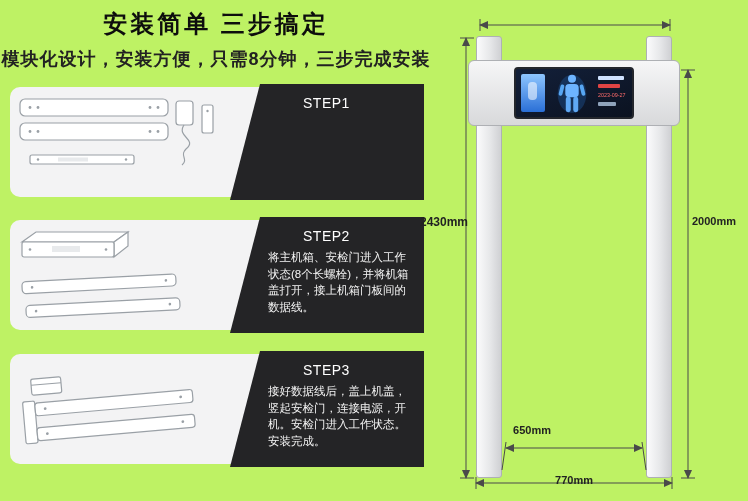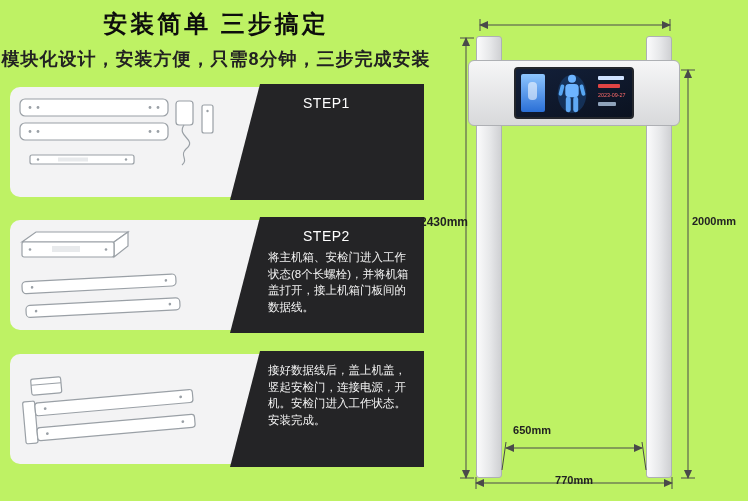--- a/index.html
+++ b/index.html
@@ -137,20 +137,21 @@
             <rect class="lineart" x="20" y="36" width="158" height="13" rx="3"></rect>
             <circle class="dot" cx="30" cy="42.5" r="1.4"></circle>
               <circle class="dot" cx="166" cy="42.5" r="1.4"></circle>
             <rect class="lineart" x="20" y="61" width="158" height="13" rx="3"></rect>
             <circle class="dot" cx="30" cy="67.5" r="1.4"></circle>
               <circle class="dot" cx="166" cy="67.5" r="1.4"></circle>
           </g>
         </svg>
       </div>
       <div class="step-black">
+        <div class="step-label">STEP3</div>
         <div class="step-text">接好数据线后，盖上机盖，竖起安检门，连接电源，开机。安检门进入工作状态。安装完成。</div>
       </div>
     </div>
 
   </div>
 
   <div class="diagram">
 
     <div class="pillar left"></div>
     <div class="pillar right"></div>

